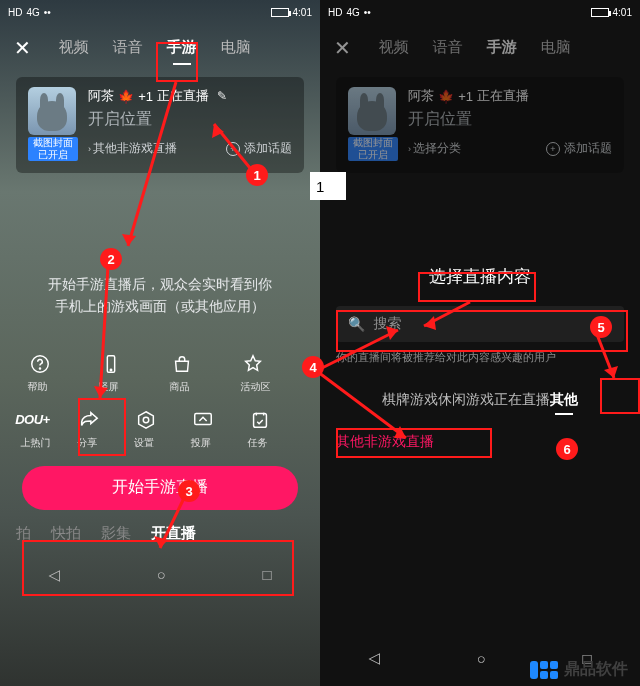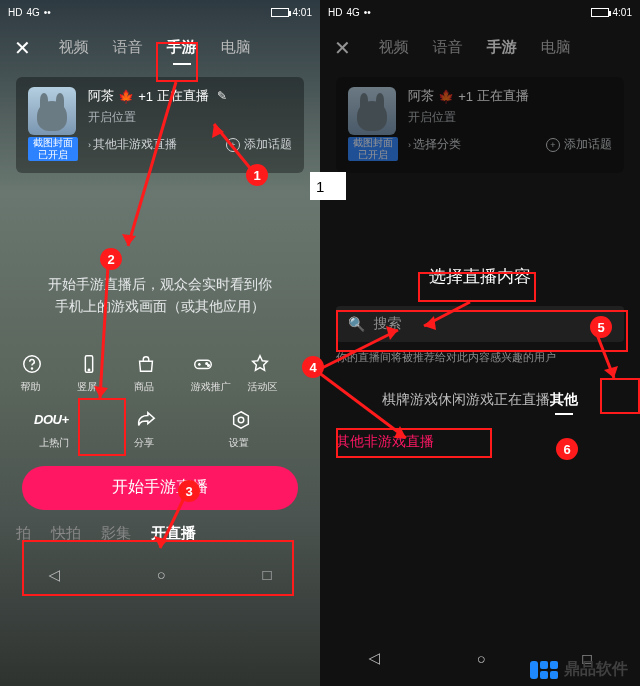--- a/index.html
+++ b/index.html
@@ -69,21 +69,21 @@
   }
   .avatar::after { content:""; position:absolute; left:12px; top:6px; width:8px; height:14px; background:#6b7b84; border-radius:50% 50% 0 0; box-shadow:16px 0 #6b7b84;}
   .avatar-caption {
     background:#2c82ff; color:#fff; font-size:10px; padding:0 2px; line-height:1.2;
     border-radius:2px; margin-top:2px;
   }
   .profile-info { flex:1; font-size:13px; }
   .profile-title { display:flex; align-items:center; gap:4px; color:#fff; font-weight:500;}
   .profile-title .leaf { color:#f5a623; }
   .profile-title .edit { font-size:12px; margin-left:4px; opacity:.9;}
-  .profile-sub { color:#aeb4b8; font-size:12px; margin-top:4px; }
+  .profile-sub { color:#aeb4b8; font-size:16px; margin-top:4px; }
   .profile-footer { display:flex; align-items:center; margin-top:10px; font-size:12px; color:#cfd3d6;}
   .profile-footer .chev { font-size:9px; margin:0 2px 0 0;}
   .profile-footer .mid { margin-left:auto;}
   .profile-footer .addtopic { display:flex; align-items:center; gap:4px;}
   .profile-footer .at { display:inline-flex; width:14px; height:14px; border:1px solid #cfd3d6; border-radius:50%; align-items:center; justify-content:center; font-size:9px;}
   
   .hint { text-align:center; color:#e6e8ea; font-size:14px; line-height:1.6; margin-top:100px; padding:0 28px;}
   
   .icon-row { display:flex; justify-content:space-around; padding:0 18px; margin-top:34px;}
   .icon-row + .icon-row { margin-top:14px; }
@@ -215,31 +215,20 @@
           <svg viewBox="0 0 24 24">
             <path d="M5 9h14l-1 11H6z"></path>
             <path d="M9 9V7a3 3 0 0 1 6 0v2"></path>
           </svg>
         </span>
         <span class="lbl">商品</span>
       </div>
     <div class="icell">
         <span class="ic">
           <svg viewBox="0 0 24 24">
-            <rect x="3" y="8" width="18" height="9" rx="4.5"></rect>
-            <path d="M8 11v3M6.5 12.5h3"></path>
-            <circle cx="16" cy="11.5" r=".9" fill="#fff"></circle>
-            <circle cx="18" cy="13.5" r=".9" fill="#fff"></circle>
-          </svg>
-        </span>
-        <span class="lbl">游戏推广</span>
-      </div>
-    <div class="icell">
-        <span class="ic">
-          <svg viewBox="0 0 24 24">
             <path d="M12 3l2.5 5.5L20 9l-4 4 1 6-5-3-5 3 1-6-4-4 5.5-.5z"></path>
           </svg>
         </span>
         <span class="lbl">活动区</span>
       </div>
   </div>
   <div class="icon-row">
     <div class="icell dou">
         <span class="ic">DOU+</span>
         <span class="lbl">上热门</span>
@@ -253,20 +242,38 @@
         <span class="lbl">分享</span>
       </div>
     <div class="icell">
         <span class="ic">
           <svg viewBox="0 0 24 24">
             <path d="M12 3l8 4.5v9L12 21l-8-4.5v-9z"></path>
             <circle cx="12" cy="12" r="3"></circle>
           </svg>
         </span>
         <span class="lbl">设置</span>
+      </div>
+    <div class="icell">
+        <span class="ic">
+          <svg viewBox="0 0 24 24">
+            <rect x="3" y="5" width="18" height="12" rx="1.5"></rect>
+            <path d="M8 13l4-4 4 4"></path>
+          </svg>
+        </span>
+        <span class="lbl">投屏</span>
+      </div>
+    <div class="icell">
+        <span class="ic">
+          <svg viewBox="0 0 24 24">
+            <rect x="5" y="5" width="14" height="15" rx="2"></rect>
+            <path d="M8 4v3M16 4v3M9 14l2 2 4-4"></path>
+          </svg>
+        </span>
+        <span class="lbl">任务</span>
       </div>
   </div>
 
   <div class="start-btn">
     <span>开始手游直播</span>
   </div>
 
   <div class="bottom-tabs">
     <span class="bt">拍</span>
     <span class="bt">快拍</span>

